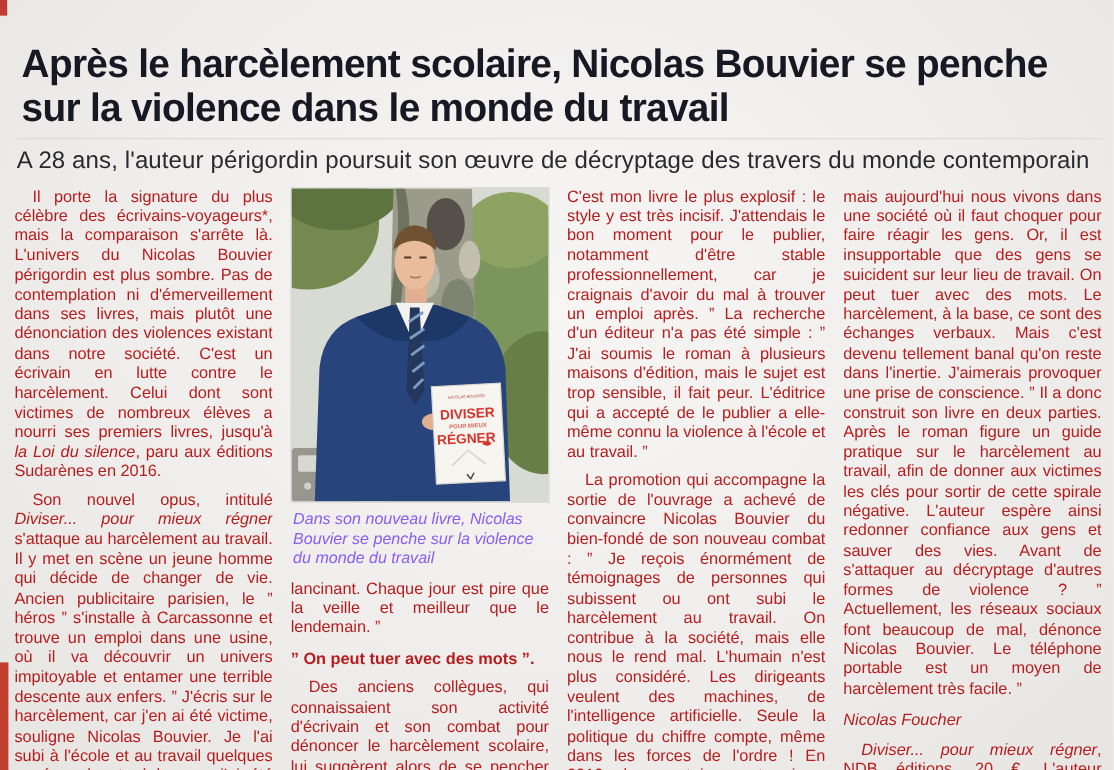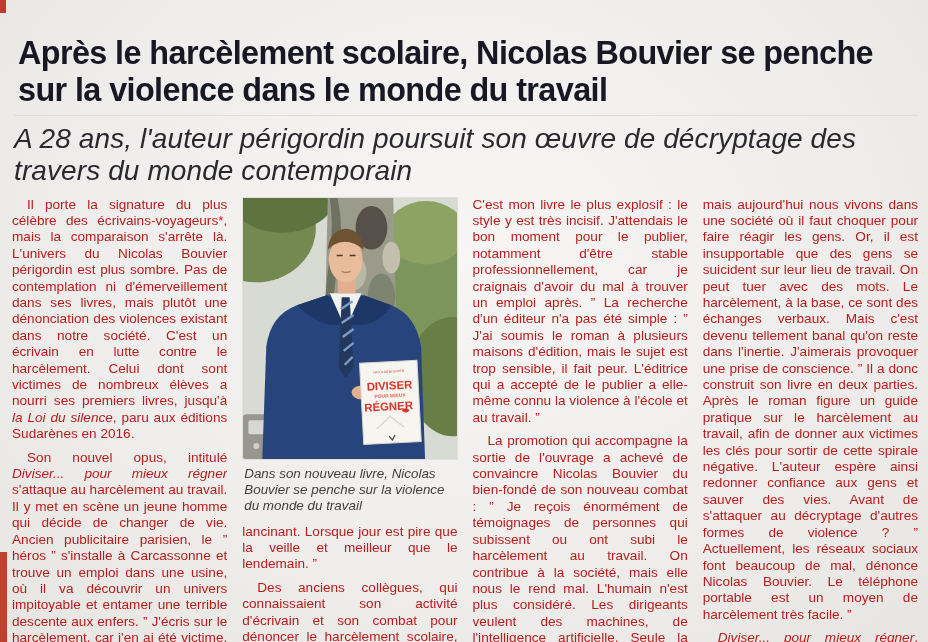--- a/index.html
+++ b/index.html
@@ -19,21 +19,21 @@
   h1{
     margin:0 0 6px 6px;
     font-size:33px;line-height:1.13;font-weight:700;
     letter-spacing:-0.6px;color:#181824;
     transform:scaleX(0.98);transform-origin:left;
     max-width:880px;
   }
   .standfirst{
     margin:0 0 10px 2px;padding-top:7px;
     border-top:1px solid #dddcd8;
-    font-size:28px;font-style:italic;font-weight:400;
+    font-size:20px;font-weight:400;
     color:#2a2a2e;letter-spacing:0.1px;
   }
   .body-grid{
     display:grid;grid-template-columns:repeat(4,1fr);gap:0 15px;
     height:505px;overflow:hidden;
   }
   .col{overflow:hidden;}
   .col p{
     margin:0 0 7px 0;
     font-size:13.6px;line-height:16.4px;
@@ -51,21 +51,21 @@
     margin:10px 2px 8px 0 !important;color:#1e1e22;
   }
   figure{margin:0 0 8px 0;}
   .photo-frame{
     width:100%;height:263px;background:#cfd3cc;
     border:1px solid #e2e0db;box-sizing:border-box;overflow:hidden;
   }
   .photo-frame svg{display:block;width:100%;height:100%;}
   figcaption{
     font-style:italic;font-size:13.4px;line-height:16px;
-    color:#404040;margin:6px 0 10px 2px;text-align:left;
+    color:#8b5cf6;margin:6px 0 10px 2px;text-align:left;
   }
 </style>
 </head>
 <body>
 
 <div class="page">
 
   <div class="red-corner-tl"></div>
   <div class="red-strip-bl"></div>
 
@@ -133,29 +133,31 @@
               <text x="149" y="201" font-size="5" font-weight="bold" fill="#e06a5c" text-anchor="middle" font-family="Liberation Sans, sans-serif">POUR MIEUX</text>
               <text x="147" y="214" font-size="11.5" font-weight="bold" fill="#d9342b" text-anchor="middle" font-family="Liberation Sans, sans-serif">RÉGNER</text>
               <path d="M160 215 q4 -4 8 0 q-3 4 -8 0 Z" fill="#d9342b"></path>
               <path d="M134 232 L148 220 L162 232" stroke="#d9d7cf" stroke-width="1.5" fill="none"></path>
               <path d="M146 240 l3 4 l3 -5" stroke="#3a3a3a" stroke-width="1.2" fill="none"></path>
             </g>
           </svg>
         </div>
         <figcaption>Dans son nouveau livre, Nicolas Bouvier se penche sur la violence du monde du travail</figcaption>
       </figure>
-      <p>lancinant. Lorsque jour est pire que la veille et meilleur que le lendemain. ”</p>
+      <p>lancinant. Chaque jour est pire que la veille et meilleur que le lendemain. ”</p>
+      <p class="subhead">” On peut tuer avec des mots ”.</p>
       <p class="indent">Des anciens collègues, qui connaissaient son activité d'écrivain et son combat pour dénoncer le harcèlement scolaire, lui suggèrent alors de se pencher sur ce phénomène appliqué au monde du travail. ” Lorsque je me suis lancé dans ce projet, j'étais en colère, si bien que je n'ai mis que trois mois à l'écrire.</p>
     </div>
 
     <div class="col">
       <p>C'est mon livre le plus explosif : le style y est très incisif. J'attendais le bon moment pour le publier, notamment d'être stable professionnellement, car je craignais d'avoir du mal à trouver un emploi après. ” La recherche d'un éditeur n'a pas été simple : ” J'ai soumis le roman à plusieurs maisons d'édition, mais le sujet est trop sensible, il fait peur. L'éditrice qui a accepté de le publier a elle-même connu la violence à l'école et au travail. ”</p>
       <p class="indent">La promotion qui accompagne la sortie de l'ouvrage a achevé de convaincre Nicolas Bouvier du bien-fondé de son nouveau combat : ” Je reçois énormément de témoignages de personnes qui subissent ou ont subi le harcèlement au travail. On contribue à la société, mais elle nous le rend mal. L'humain n'est plus considéré. Les dirigeants veulent des machines, de l'intelligence artificielle. Seule la politique du chiffre compte, même dans les forces de l'ordre ! En 2018, dans certaines entreprises, des ouvriers portent des couches-culottes pour éviter d'aller aux toilettes, car cela nuirait à leur productivité. ” Nicolas Bouvier considère qu'il lutte avec ses armes : ” Ecrire, c'est ma manière de combattre, de contribuer à faire évoluer les choses. Ce livre n'est pas drôle,</p>
     </div>
 
     <div class="col">
       <p>mais aujourd'hui nous vivons dans une société où il faut choquer pour faire réagir les gens. Or, il est insupportable que des gens se suicident sur leur lieu de travail. On peut tuer avec des mots. Le harcèlement, à la base, ce sont des échanges verbaux. Mais c'est devenu tellement banal qu'on reste dans l'inertie. J'aimerais provoquer une prise de conscience. ” Il a donc construit son livre en deux parties. Après le roman figure un guide pratique sur le harcèlement au travail, afin de donner aux victimes les clés pour sortir de cette spirale négative. L'auteur espère ainsi redonner confiance aux gens et sauver des vies. Avant de s'attaquer au décryptage d'autres formes de violence ? ” Actuellement, les réseaux sociaux font beaucoup de mal, dénonce Nicolas Bouvier. Le téléphone portable est un moyen de harcèlement très facile. ”</p>
+      <p class="byline">Nicolas Foucher</p>
       <p class="indent"><span class="it">Diviser... pour mieux régner</span><span>, NDB éditions, 20 €. L'auteur assurera une séance de dédicaces à l'Espace culturel Leclerc de Sarlat le samedi 6 octobre</span></p>
 
     </div>
 
   </div>
 </div>
 
 </body></html>

